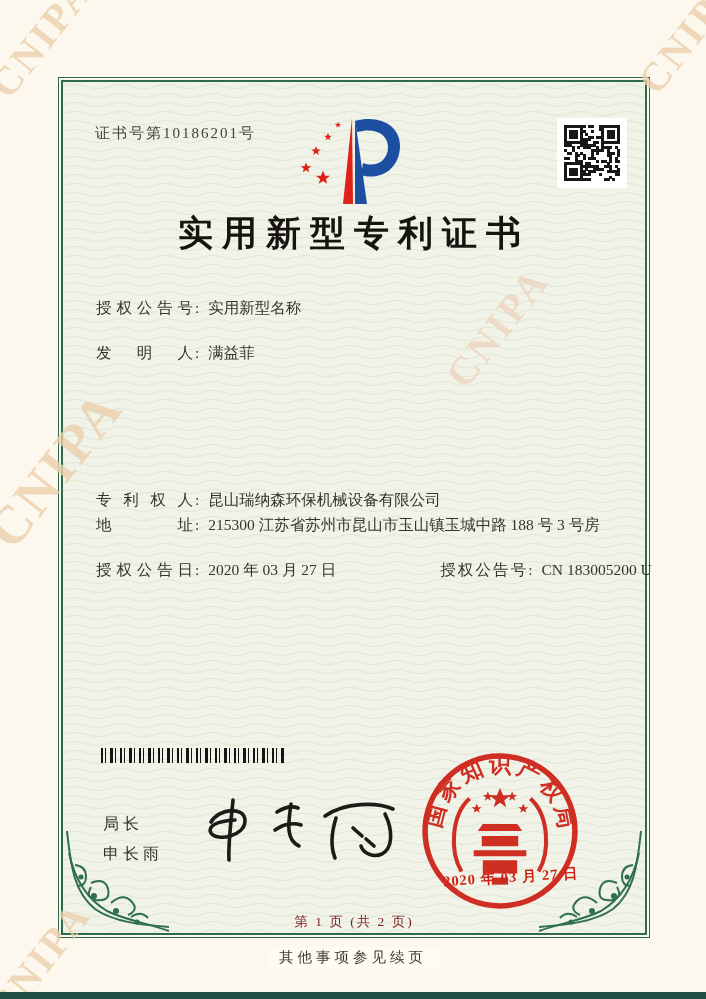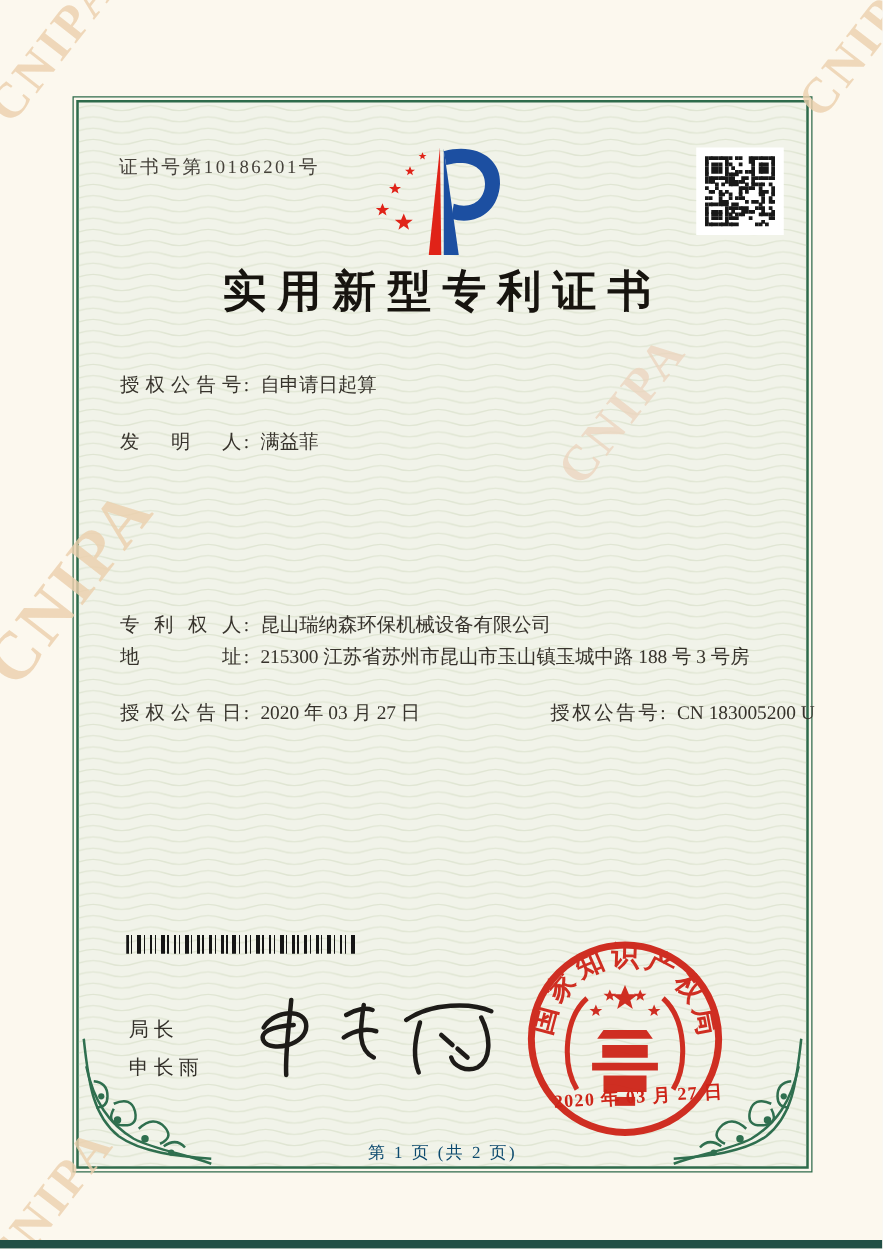--- a/index.html
+++ b/index.html
@@ -52,21 +52,21 @@
 
   .officer-title{position:absolute;left:40px;top:732px;font-size:16px;letter-spacing:4px;color:#33302a;z-index:3;}
   .officer-name{position:absolute;left:40px;top:762px;font-size:16px;letter-spacing:4px;color:#33302a;z-index:3;}
   .signature{position:absolute;left:130px;top:710px;width:228px;height:76px;z-index:3;}
 
   .seal{position:absolute;left:356px;top:668px;width:162px;height:162px;z-index:4;opacity:.95;}
   .seal-date{position:absolute;left:380px;top:786px;font-size:14.5px;font-weight:600;color:#ce2418;
       letter-spacing:1px;transform:rotate(-3.5deg);z-index:5;white-space:nowrap;}
 
   .page-no{position:absolute;left:0;right:0;top:831px;text-align:center;font-size:13.5px;
-      letter-spacing:2px;color:#0c4a6e;z-index:3;}
+      letter-spacing:2px;color:#7f1d1d;z-index:3;}
 
   .continuation{position:absolute;left:0;right:0;top:947px;text-align:center;z-index:2;}
   .continuation span{display:inline-block;background:#fdfbf4;padding:1px 12px;font-size:14.5px;
       letter-spacing:4px;color:#403a31;}
 
   .scan-edge{position:absolute;left:0;right:0;bottom:0;height:7px;background:#214f45;z-index:6;}
 </style>
 </head>
 <body>
 
@@ -367,21 +367,21 @@
             <i style="left: 42.8571%; top: 95.2381%;"></i>
             <i style="left: 71.4286%; top: 95.2381%;"></i>
             <i style="left: 76.1905%; top: 95.2381%;"></i>
             <i style="left: 85.7143%; top: 95.2381%;"></i>
           </div>
         </div>
 
       <div class="title">实用新型专利证书</div>
 
       <div class="row r1">
-        <span class="lab">授权公告号</span><span class="colon">:</span><span>自申请日起算</span>
+        <span class="lab">授权公告号</span><span class="colon">:</span><span>实用新型名称</span>
       </div>
       <div class="row r2">
         <span class="lab">发明人</span><span class="colon">:</span><span>满益菲</span>
       </div>
       <div class="row r5">
         <span class="lab">专利权人</span><span class="colon">:</span><span>昆山瑞纳森环保机械设备有限公司</span>
       </div>
       <div class="row r6">
         <span class="lab">地址</span><span class="colon">:</span><span>215300 江苏省苏州市昆山市玉山镇玉城中路 188 号 3 号房</span>
       </div>
@@ -435,15 +435,18 @@
           <path d="M42 120 C 30 100 32 64 50 48"></path>
           <path d="M118 120 C 130 100 128 64 110 48"></path>
         </g>
       </svg>
       <div class="seal-date">2020 年 03 月 27 日</div>
 
       <div class="page-no">第 1 页 (共 2 页)</div>
     </div>
   </div>
 
+  <div class="continuation">
+    <span>其他事项参见续页</span>
+  </div>
 
   <div class="scan-edge"></div>
 </div>
 
 </body></html>

